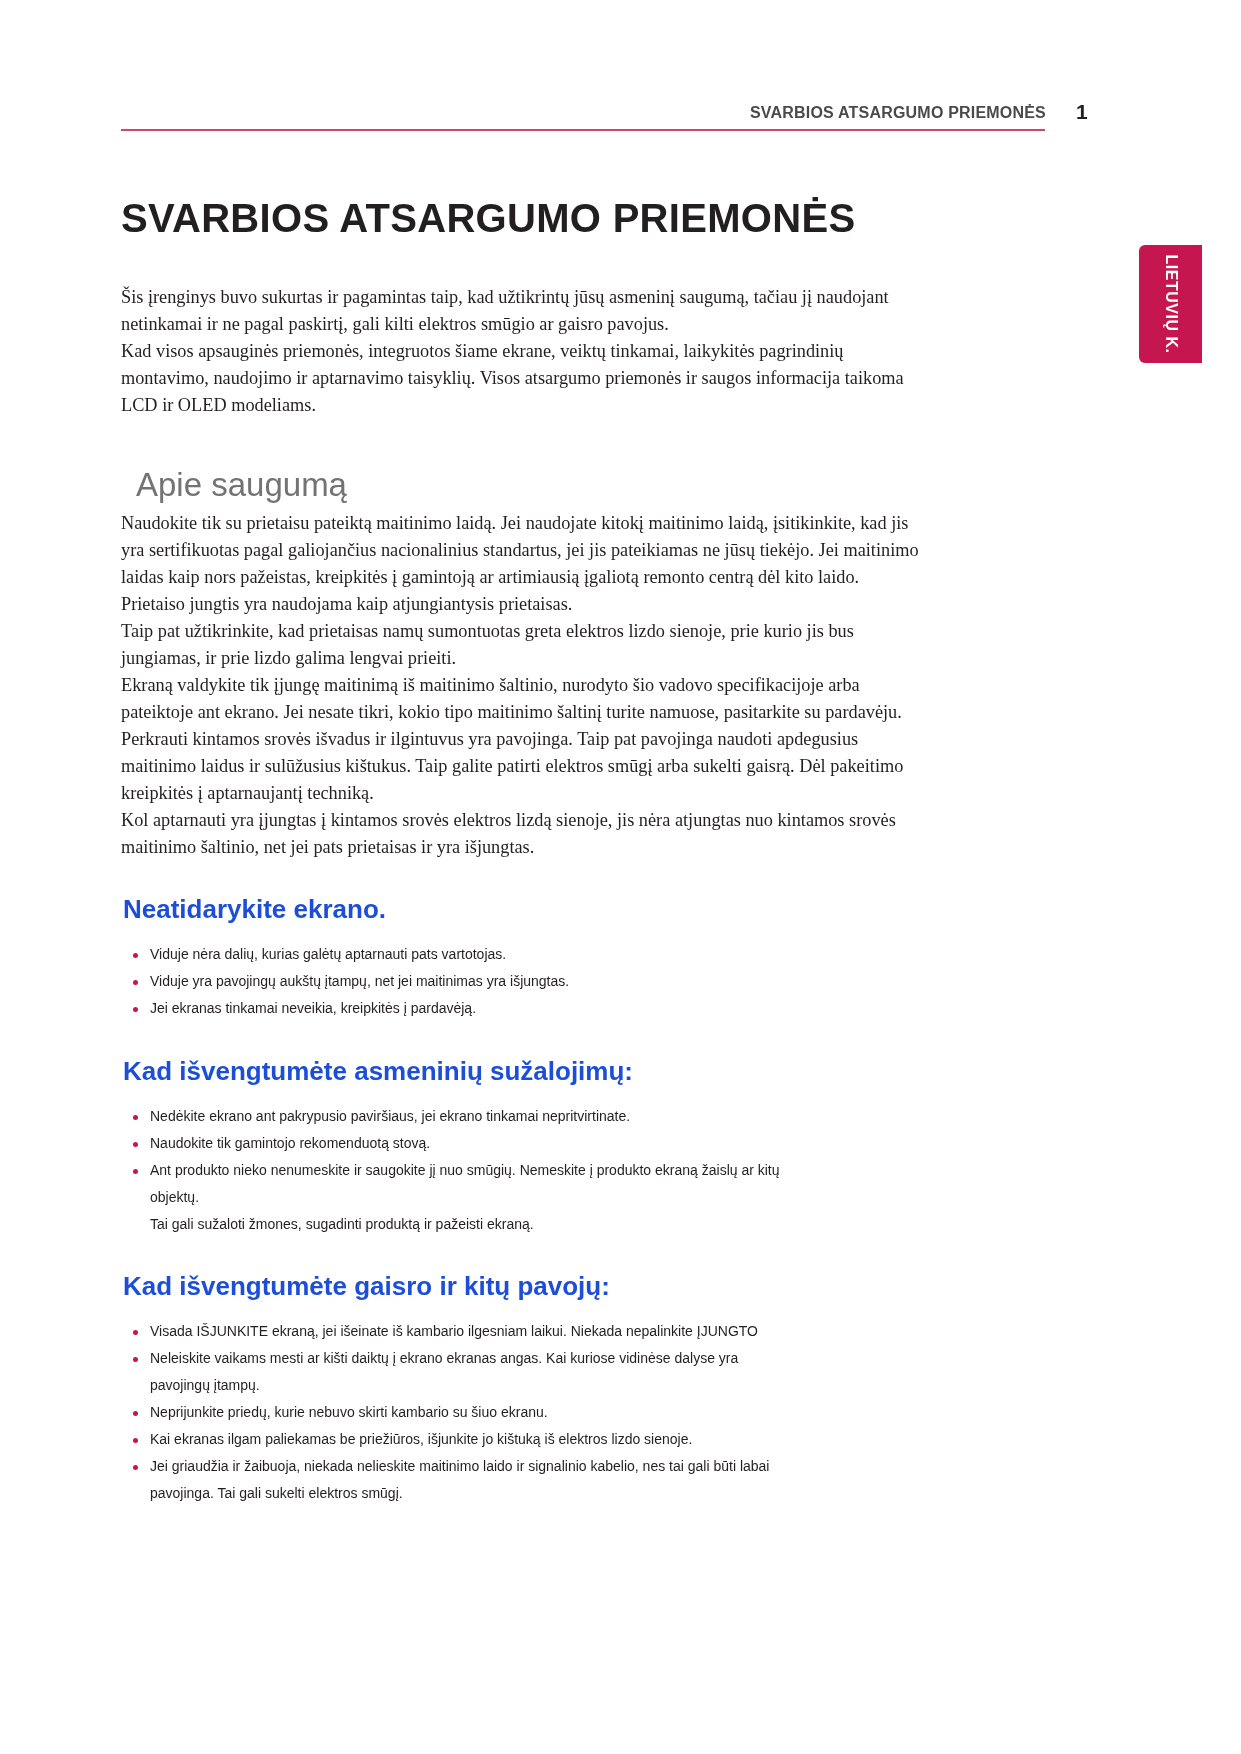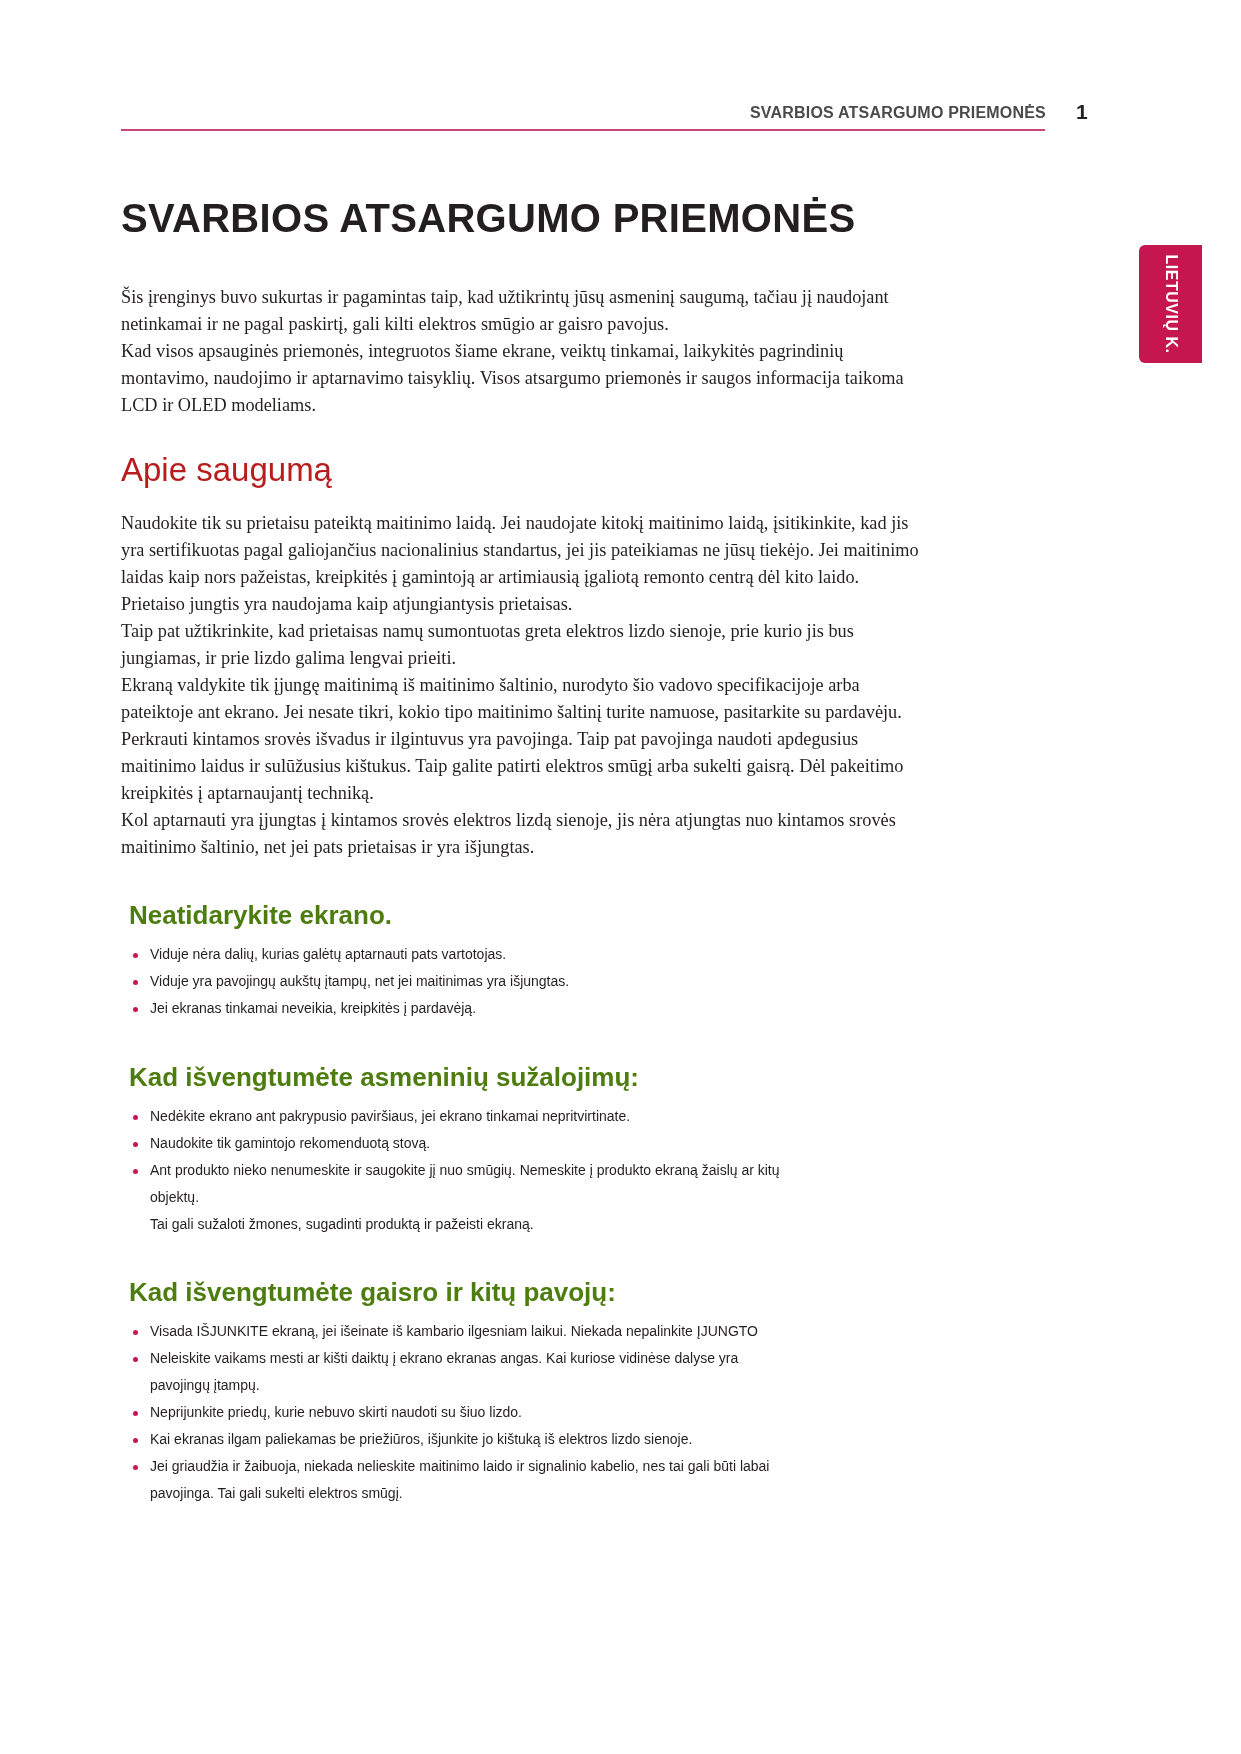--- a/index.html
+++ b/index.html
@@ -10,22 +10,22 @@
   .page-number { position: absolute; left: 1076px; top: 100px; font-size: 21px; font-weight: bold; color: #231f20; }
   .header-rule { position: absolute; left: 121px; top: 129px; width: 924px; height: 1.5px; background: #c9457a; }
   .lang-tab { position: absolute; left: 1139px; top: 245px; width: 63px; height: 118px; background: #c5164f;
               border-radius: 6px 0 0 6px; }
   .lang-tab span { position: absolute; left: 50%; top: 50%; transform: translate(-50%, -50%) rotate(90deg);
                    color: #ffffff; font-size: 16px; font-weight: bold; white-space: nowrap; letter-spacing: 0.5px; }
   .doc-title { position: absolute; left: 121px; top: 196px; margin: 0; font-size: 40px; font-weight: bold;
                color: #231f20; letter-spacing: 0.3px; }
   .text-block { position: absolute; left: 121px; width: 980px; font-size: 18.3px; line-height: 27px; color: #231f20; font-family: Liberation Serif, serif; }
   .text-block .ln { display: block; white-space: nowrap; }
-  .section-title { position: absolute; left: 121px; margin: 0; font-size: 33px; font-weight: normal; color: #b91c1c; }
-  .subheading { position: absolute; left: 121px; margin: 8px; font-size: 26px; font-weight: bold; color: #4d7c0f; }
+  .section-title { position: absolute; left: 121px; margin: 15px; font-size: 33px; font-weight: normal; color: #737373; }
+  .subheading { position: absolute; left: 121px; margin: 2px; font-size: 26px; font-weight: bold; color: #1d4ed8; }
   .bullets { position: absolute; left: 121px; width: 980px; margin: 0; padding: 0; list-style: none;
              font-size: 14px; line-height: 27px; color: #231f20; }
   .bullets li { position: relative; padding-left: 29px; }
   .bullets li .ln { display: block; white-space: nowrap; }
   .bullet-dot { position: absolute; left: 12px; top: 12px; width: 5px; height: 5px; border-radius: 50%; background: #c5164f; }
 </style>
 </head>
 <body>
 
 <div class="header-title">SVARBIOS ATSARGUMO PRIEMONĖS</div>
@@ -103,21 +103,21 @@
     <span class="bullet-dot"></span>
     <span class="ln">Visada IŠJUNKITE ekraną, jei išeinate iš kambario ilgesniam laikui. Niekada nepalinkite ĮJUNGTO</span>
   </li>
   <li>
     <span class="bullet-dot"></span>
     <span class="ln">Neleiskite vaikams mesti ar kišti daiktų į ekrano ekranas angas. Kai kuriose vidinėse dalyse yra</span>
     <span class="ln">pavojingų įtampų.</span>
   </li>
   <li>
     <span class="bullet-dot"></span>
-    <span class="ln">Neprijunkite priedų, kurie nebuvo skirti naudoti su šiuo lizdo.</span>
+    <span class="ln">Neprijunkite priedų, kurie nebuvo skirti kambario su šiuo ekranu.</span>
   </li>
   <li>
     <span class="bullet-dot"></span>
     <span class="ln">Kai ekranas ilgam paliekamas be priežiūros, išjunkite jo kištuką iš elektros lizdo sienoje.</span>
   </li>
   <li>
     <span class="bullet-dot"></span>
     <span class="ln">Jei griaudžia ir žaibuoja, niekada nelieskite maitinimo laido ir signalinio kabelio, nes tai gali būti labai</span>
     <span class="ln">pavojinga. Tai gali sukelti elektros smūgį.</span>
   </li>

